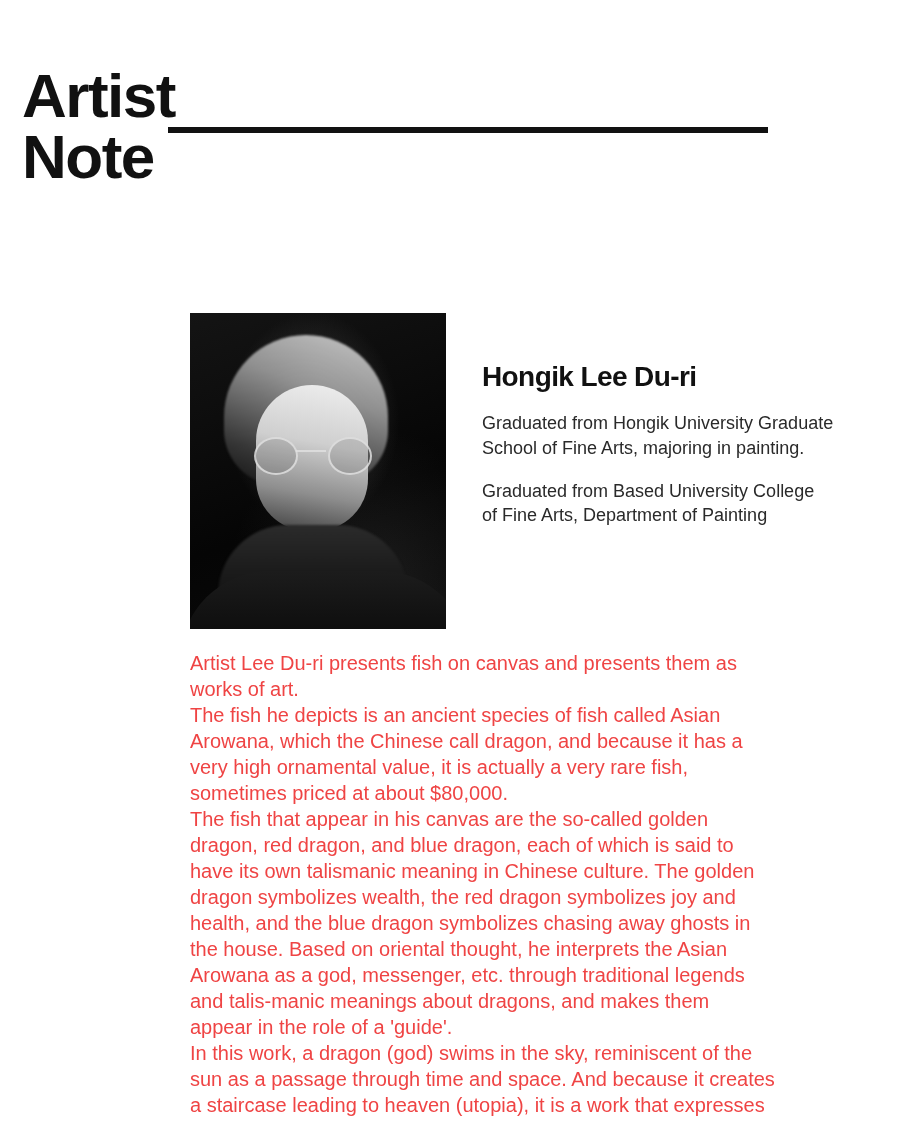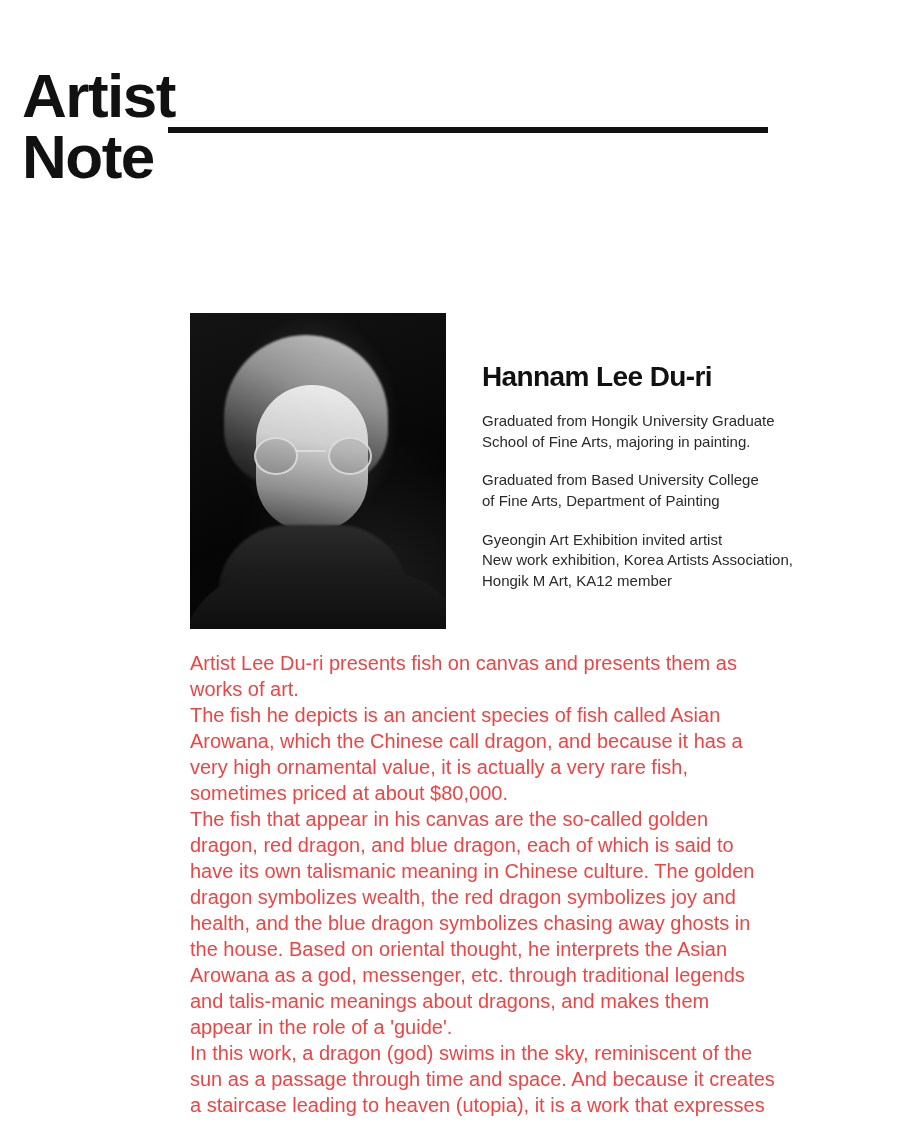--- a/index.html
+++ b/index.html
@@ -130,21 +130,21 @@
   }
   .bio h2 {
     margin: 0 0 18px 0;
     font-size: 28px;
     font-weight: 800;
     letter-spacing: -0.6px;
     color: #111111;
   }
   .bio-para {
     margin: 0 0 18px 0;
-    font-size: 15px;
+    font-size: 18px;
     line-height: 1.38;
     color: #2a2a2a;
     white-space: pre-line;
   }
   .bio-para:last-child { margin-bottom: 0; }
 
   
   .statement {
     position: absolute;
     left: 190px;
@@ -179,28 +179,25 @@
     <div class="collar"></div>
     <div class="shoulder"></div>
     <div class="glasses">
       <div class="lens left"></div>
       <div class="lens right"></div>
       <div class="bridge"></div>
     </div>
   </div>
 
   <div class="bio">
-    <h2>Hannam Lee Du-ri</h2>
+    <h2>Hongik Lee Du-ri</h2>
     <p class="bio-para">Graduated from Hongik University Graduate
 School of Fine Arts, majoring in painting.</p>
     <p class="bio-para">Graduated from Based University College
 of Fine Arts, Department of Painting</p>
-    <p class="bio-para">Gyeongin Art Exhibition invited artist
-New work exhibition, Korea Artists Association,
-Hongik M Art, KA12 member</p>
   </div>
 
 </div>
 
 <div class="statement">
   <p>Artist Lee Du-ri presents fish on canvas and presents them as works of art.
 The fish he depicts is an ancient species of fish called Asian Arowana, which the Chinese call dragon, and because it has a very high ornamental value, it is actually a very rare fish, sometimes priced at about $80,000.
 The fish that appear in his canvas are the so-called golden dragon, red dragon, and blue dragon, each of which is said to have its own talismanic meaning in Chinese culture. The golden dragon symbolizes wealth, the red dragon symbolizes joy and health, and the blue dragon symbolizes chasing away ghosts in the house. Based on oriental thought, he interprets the Asian Arowana as a god, messenger, etc. through traditional legends and talis-manic meanings about dragons, and makes them appear in the role of a 'guide'.
 In this work, a dragon (god) swims in the sky, reminiscent of the sun as a passage through time and space. And because it creates a staircase leading to heaven (utopia), it is a work that expresses the wish for an ideal world as seen by weak humans</p>
 </div>

